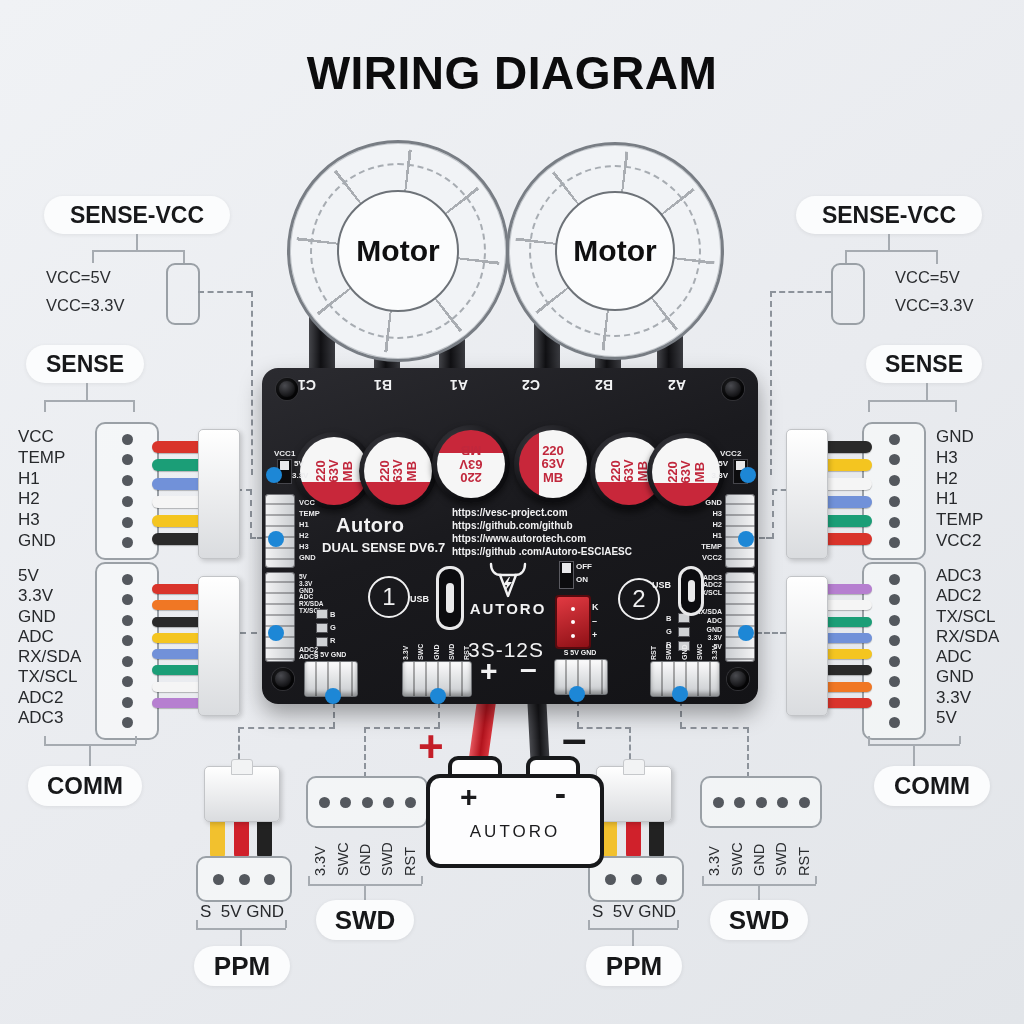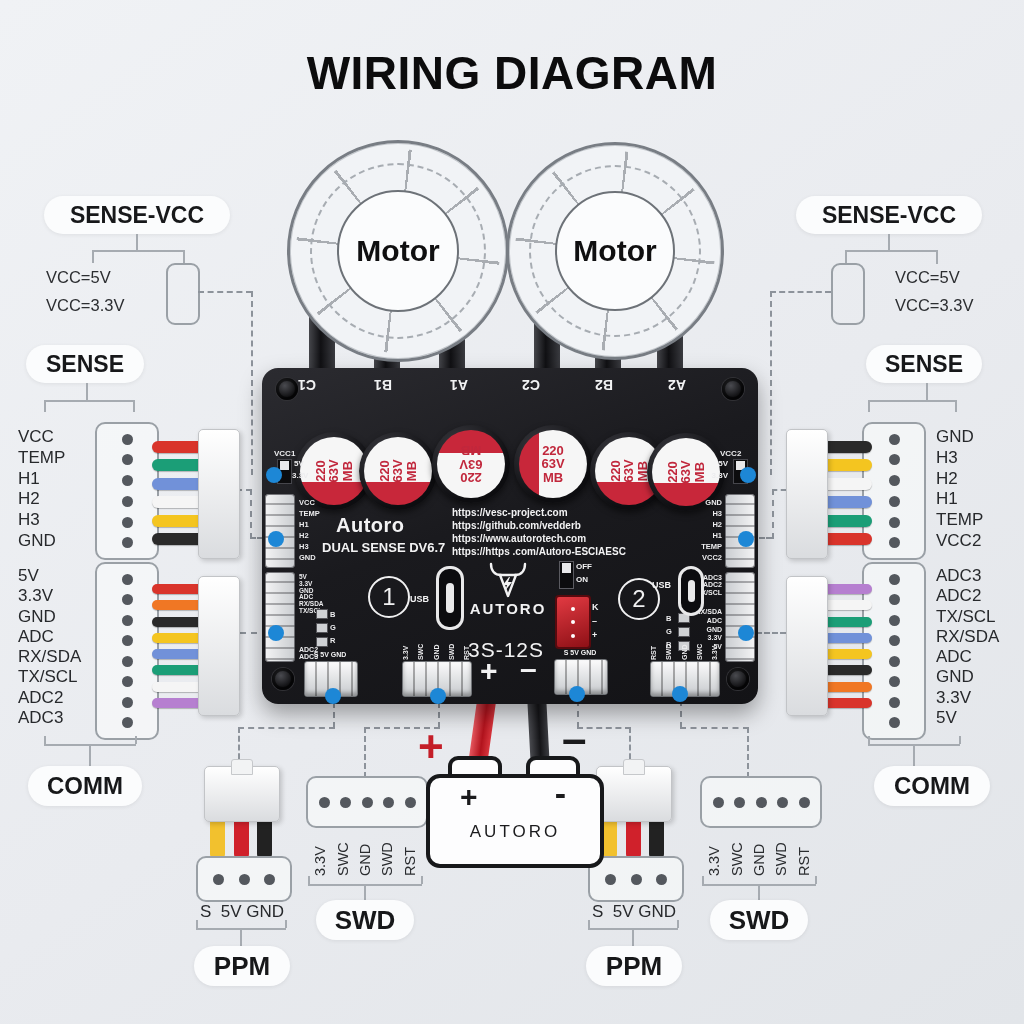--- a/index.html
+++ b/index.html
@@ -388,23 +388,23 @@
   <div class="abs" style="left:678px;top:613px;width:12px;height:38px;z-index:5;display:flex;flex-direction:column;justify-content:space-between;">
     <div style="height:8px;background:#cfd1d4;border:1px solid #55555a;"></div>
     <div style="height:8px;background:#cfd1d4;border:1px solid #55555a;"></div>
     <div style="height:8px;background:#cfd1d4;border:1px solid #55555a;"></div>
   </div>
 
   <div class="abs silk" style="left:336px;top:514px;width:120px;font-size:20px;font-weight:600;z-index:5;letter-spacing:.5px;">Autoro</div>
   <div class="abs silk" style="left:322px;top:540px;width:130px;font-size:13px;font-weight:700;z-index:5;">DUAL SENSE DV6.7</div>
   <div class="abs silk" style="left:452px;top:506px;width:200px;font-size:10px;font-weight:600;line-height:13px;z-index:5;">
       <div class="u">https://vesc-project.com</div>
-      <div class="u">https://github.com/vedderb</div>
+      <div class="u">https://github.com/github</div>
       <div class="u">https://www.autorotech.com</div>
-      <div class="u">https://https .com/Autoro-ESCIAESC</div>
+      <div class="u">https://github .com/Autoro-ESCIAESC</div>
     </div>
 
   <div class="abs circnum" style="left:368px;top:576px;width:38px;height:38px;z-index:5;">1</div>
   <div class="abs circnum" style="left:618px;top:578px;width:38px;height:38px;z-index:5;">2</div>
 
   <div class="abs silk" style="left:410px;top:594px;font-size:9px;font-weight:700;z-index:5;">USB</div>
   <div class="abs usbport" style="left:436px;top:566px;width:22px;height:58px;z-index:5;">
     <div class="usbslot"></div>
   </div>
   <div class="abs silk" style="left:652px;top:580px;font-size:9px;font-weight:700;z-index:5;">USB</div>

